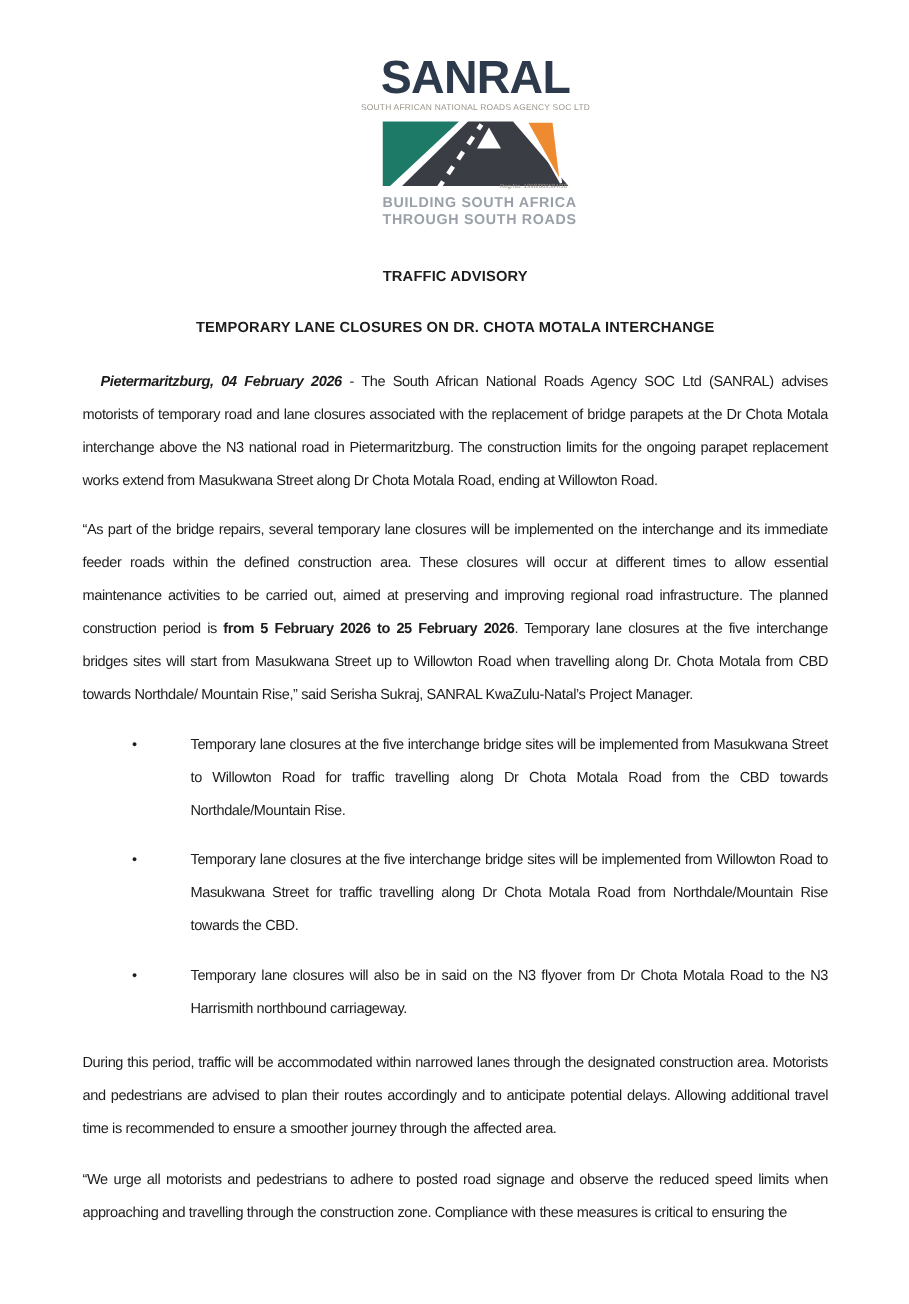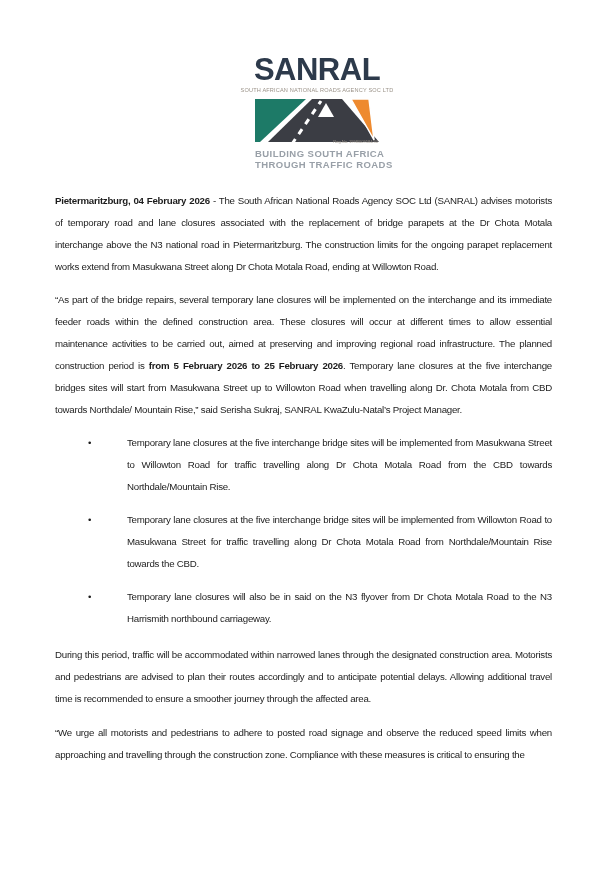--- a/index.html
+++ b/index.html
@@ -7,21 +7,21 @@
     position:relative;
     width:606px;height:869px;
     background:#ffffff;
     overflow:hidden;
     font-family:"Liberation Sans",sans-serif;
     color:#1c1c1c;
   }
   .content{margin:0 54px 0 55px;}
 
   
-  .logo-block{padding-top:54px;text-align:center;margin-left:28px;}
+  .logo-block{padding-top:36px;text-align:center;margin-left:28px;}
   .wordmark{
     font-size:31px;font-weight:bold;letter-spacing:-0.5px;
     color:#2d3a4b;line-height:1;
   }
   .logo-subtitle{
     font-size:5.6px;color:#9a9288;letter-spacing:0.16px;
     white-space:nowrap;margin-top:2px;
   }
   .emblem-wrap{position:relative;width:124px;margin:5px auto 0;}
   .emblem{display:block;}
@@ -45,21 +45,21 @@
     font-size:9.8px;font-weight:bold;letter-spacing:0.1px;
   }
 
   
   .body-text{
     margin-top:20px;
     font-size:9.7px;line-height:22px;letter-spacing:-0.25px;
     text-align:justify;
   }
   .body-text p{margin:0 0 11px 0;}
-  .dateline{font-weight:bold;}
+  .dateline{font-weight:bold;font-style:italic;margin-left:12px;}
   .bold-run{font-weight:bold;}
 
   .section-heading{
     margin:24px 0 4px 0;
     font-weight:bold;text-decoration:underline;
     text-align:left;
   }
 
   ul.bullets{list-style:none;margin:0;padding:0;}
   ul.bullets li{
@@ -92,25 +92,27 @@
 
         <line x1="37" y1="46" x2="66" y2="3" stroke="#ffffff" stroke-width="3" stroke-dasharray="6 6"></line>
 
         <polygon points="96,1 114,1 119,42" stroke="#ffffff" stroke-width="1.5" fill="#ee8a2f"></polygon>
       </svg>
       <div class="reg-no">Reg.No. 1998/009584/30</div>
     </div>
 
     <div class="tagline">
       <div>BUILDING SOUTH AFRICA</div>
-      <div>THROUGH TRAFFIC ROADS</div>
+      <div>THROUGH SOUTH ROADS</div>
     </div>
   </div>
 
   <div class="content">
+    <div class="advisory-heading">TRAFFIC ADVISORY</div>
+    <div class="doc-title">TEMPORARY LANE CLOSURES ON DR. CHOTA MOTALA INTERCHANGE</div>
 
     <div class="body-text">
 
       <p><span class="dateline">Pietermaritzburg, 04 February 2026</span><span> - The South African National Roads Agency SOC Ltd (SANRAL) advises motorists of temporary road and lane closures associated with the replacement of bridge parapets at the Dr Chota Motala interchange above the N3 national road in Pietermaritzburg. The construction limits for the ongoing parapet replacement works extend from Masukwana Street along Dr Chota Motala Road, ending at Willowton Road.</span></p>
 
       <p><span>“As part of the bridge repairs, several temporary lane closures will be implemented on the interchange and its immediate feeder roads within the defined construction area. These closures will occur at different times to allow essential maintenance activities to be carried out, aimed at preserving and improving regional road infrastructure. The planned construction period is </span><span class="bold-run">from 5 February 2026 to 25 February 2026</span><span>. Temporary lane closures at the five interchange bridges sites will start from Masukwana Street up to Willowton Road when travelling along Dr. Chota Motala from CBD towards Northdale/ Mountain Rise,” said Serisha Sukraj, SANRAL KwaZulu-Natal’s Project Manager.</span></p>
 
 
       <ul class="bullets">
         <li>

